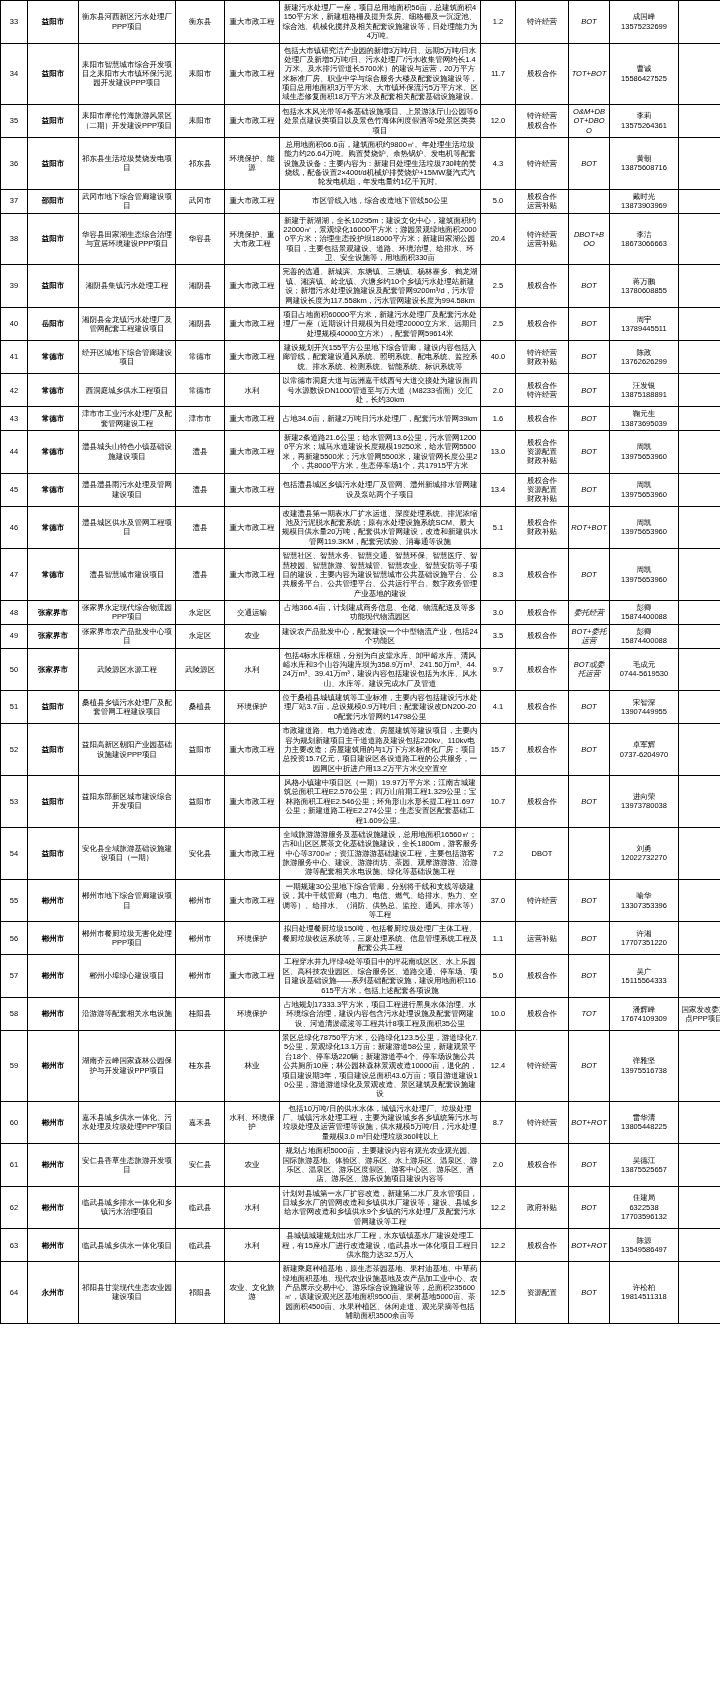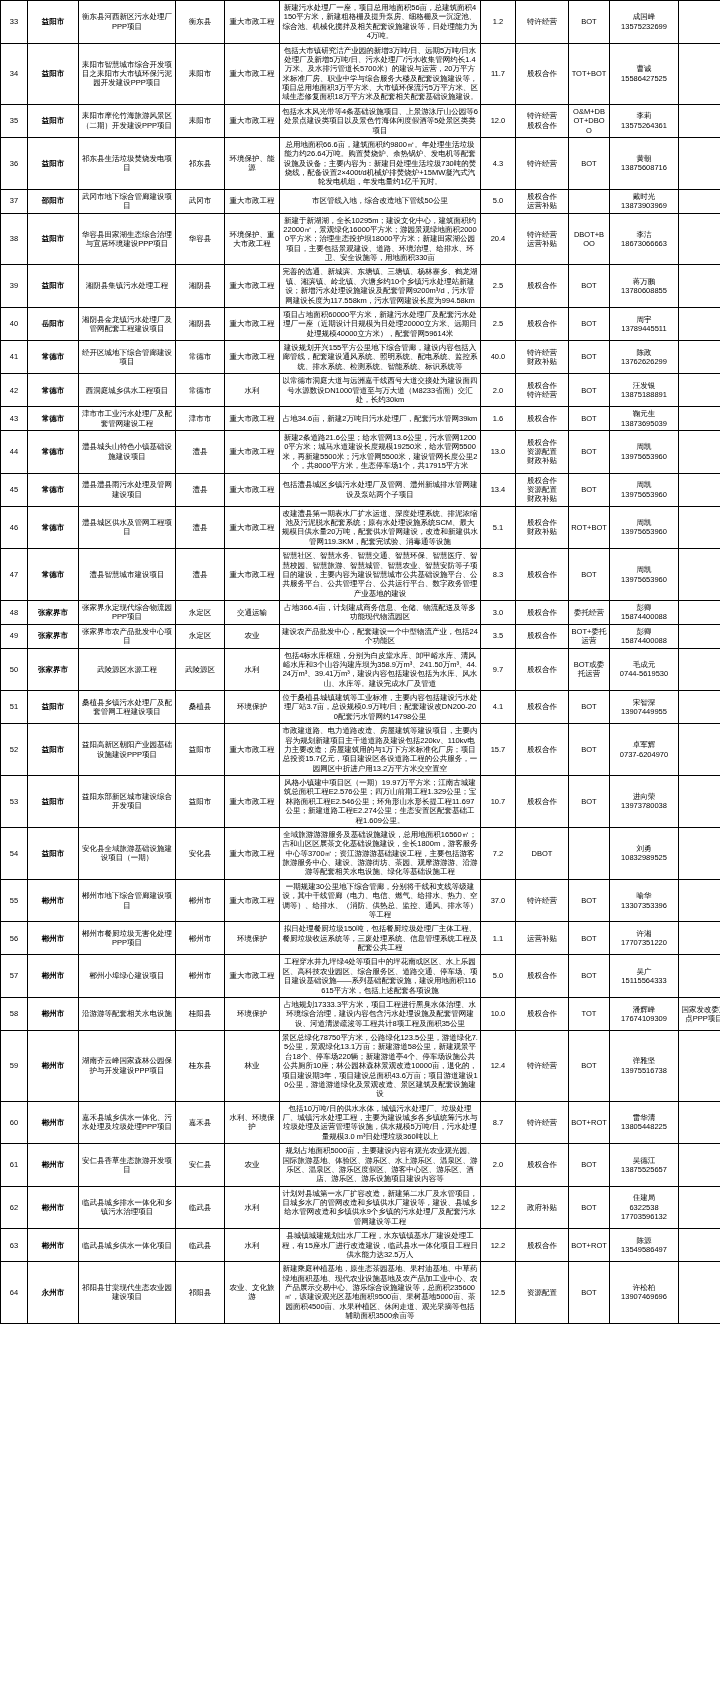--- a/index.html
+++ b/index.html
@@ -27,21 +27,21 @@
     word-break: break-all;
   }
   td.c-idx   { width: 22px; font-size: 9px; }
   td.c-city  { width: 46px; font-weight: bold; font-size: 8px; }
   td.c-name  { width: 92px; font-weight: normal; font-size: 8px; text-align: center; }
   td.c-area  { width: 44px; font-size: 8px; }
   td.c-field { width: 50px; font-size: 8px; }
   td.c-desc  { width: 196px; text-align: left; font-size: 7.4px; line-height: 1.3; padding: 2px 3px; margin-top: 36px; }
   td.c-inv   { width: 30px; font-size: 8.5px; margin-top: 19px; }
   td.c-coop  { width: 48px; font-size: 7.6px; margin-top: 47px; }
-  td.c-oper  { width: 36px; font-size: 8px; }
+  td.c-oper  { width: 36px; font-size: 8px; font-style: italic; }
   td.c-contact { width: 64px; font-size: 7.6px; margin-top: 6px; }
   td.c-note  { width: 46px; font-size: 7.4px; }
   .contact-line { display: block; }
 </style>
 </head>
 <body>
 
 <table class="ppp-table">
   <tbody>
       <tr>
@@ -411,21 +411,21 @@
         <td class="c-city">益阳市</td>
         <td class="c-name">安化县全域旅游基础设施建设项目（一期）</td>
         <td class="c-area">安化县</td>
         <td class="c-field">重大市政工程</td>
         <td class="c-desc">全域旅游游游服务及基础设施建设，总用地面积16560㎡；吉和山区区展茶文化基础设施建设，全长1800m，游客服务中心等3700㎡；资江游游游基础建设工程，主要包括游客旅游服务中心、建设、游游街坊、茶园、观摩游游游、沿游游等配套相关水电设施、绿化等基础设施工程</td>
         <td class="c-inv">7.2</td>
         <td class="c-coop">DBOT</td>
         <td class="c-oper"></td>
         <td class="c-contact">
           <span class="contact-line">刘勇</span>
-          <span class="contact-line">10832989525</span>
+          <span class="contact-line">12022732270</span>
         </td>
         <td class="c-note"></td>
       </tr>
       <tr>
         <td class="c-idx">55</td>
         <td class="c-city">郴州市</td>
         <td class="c-name">郴州市地下综合管廊建设项目</td>
         <td class="c-area">郴州市</td>
         <td class="c-field">重大市政工程</td>
         <td class="c-desc">一期规建30公里地下综合管廊，分别将干线和支线等级建设，其中干线管廊（电力、电信、燃气、给排水、热力、空调等）、给排水、（消防、供热总、监控、通风、排水等）等工程</td>
@@ -572,18 +572,18 @@
         <td class="c-city">永州市</td>
         <td class="c-name">祁阳县甘棠现代生态农业园建设项目</td>
         <td class="c-area">祁阳县</td>
         <td class="c-field">农业、文化旅游</td>
         <td class="c-desc">新建乘庭种植基地，原生态茶园基地、果村油基地、中草药绿地面积基地、现代农业设施基地及农产品加工业中心、农产品展示交易中心、游乐综合设施建设等，总面积235600㎡，该建设观光区基地面积9500亩、果树基地5000亩、茶园面积4500亩、水果种植区、休闲走道、观光采摘等包括辅助面积3500余亩等</td>
         <td class="c-inv">12.5</td>
         <td class="c-coop">资源配置</td>
         <td class="c-oper">BOT</td>
         <td class="c-contact">
           <span class="contact-line">许松柏</span>
-          <span class="contact-line">13907469696</span>
+          <span class="contact-line">19814511318</span>
         </td>
         <td class="c-note"></td>
       </tr>
     </tbody>
 </table>
 
 </body></html>

